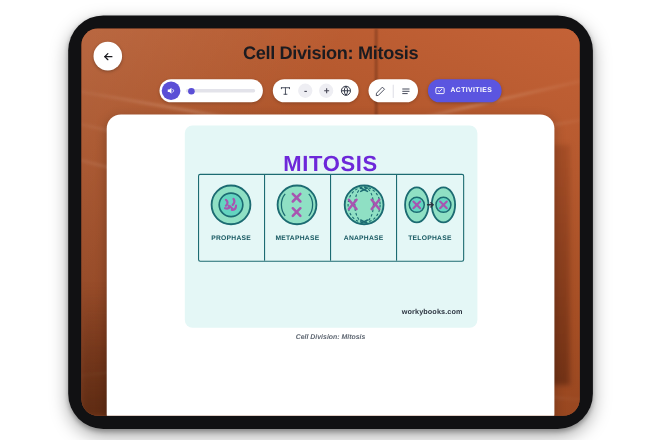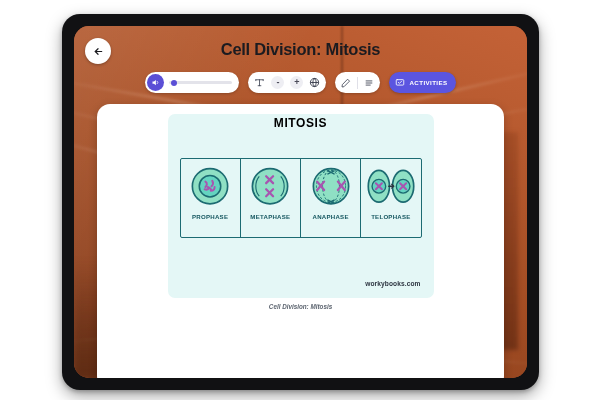--- a/index.html
+++ b/index.html
@@ -9,21 +9,21 @@
     background: #ffffff;
     font-family: "Liberation Sans", sans-serif;
   }
 
   
   #device {
     position: absolute;
     left: 62px; top: 14px;
     width: 477px; height: 376px;
     background: #111113;
-    border-radius: 18px;
+    border-radius: 32px;
     box-shadow: 0 6px 16px rgba(0,0,0,0.35), 0 2px 4px rgba(0,0,0,0.25);
   }
   #screen {
     position: absolute;
     left: 12px; top: 12px;
     width: 453px; height: 352px;
     border-radius: 15px;
     overflow: hidden;
     background: #a8512a;
   }
@@ -159,23 +159,23 @@
   
   #illustration {
     margin: 0 auto;
     width: 266px; height: 184px;
     background: #e4f7f6;
     border-radius: 7px;
     position: relative;
   }
   #illus-title {
     text-align: center;
-    padding-top: 2px;
-    font-size: 12px; font-weight: 700;
-    color: #000000;
+    padding-top: 24px;
+    font-size: 20px; font-weight: 700;
+    color: #6d28d9;
     letter-spacing: 0.6px;
   }
   #phase-grid {
     position: absolute;
     left: 12px; top: 44px;
     width: 242px; height: 80px;
     border: 1.4px solid #1c6b72;
     border-radius: 2px;
     display: flex;
   }

